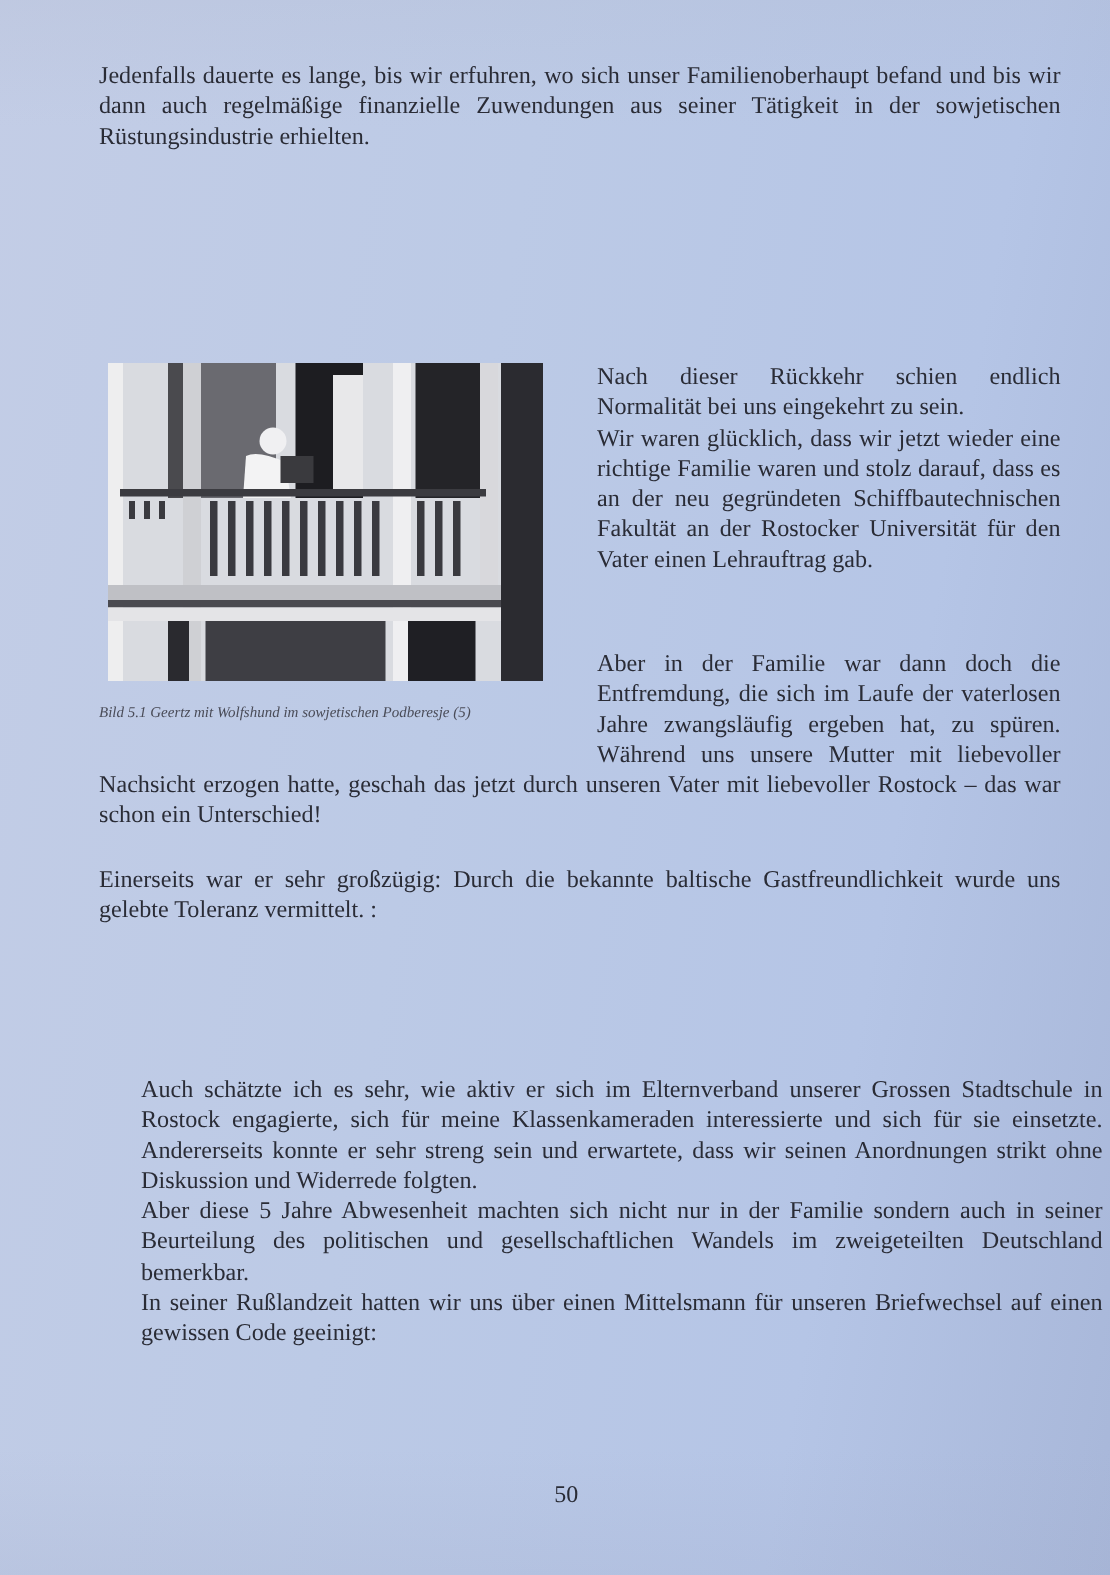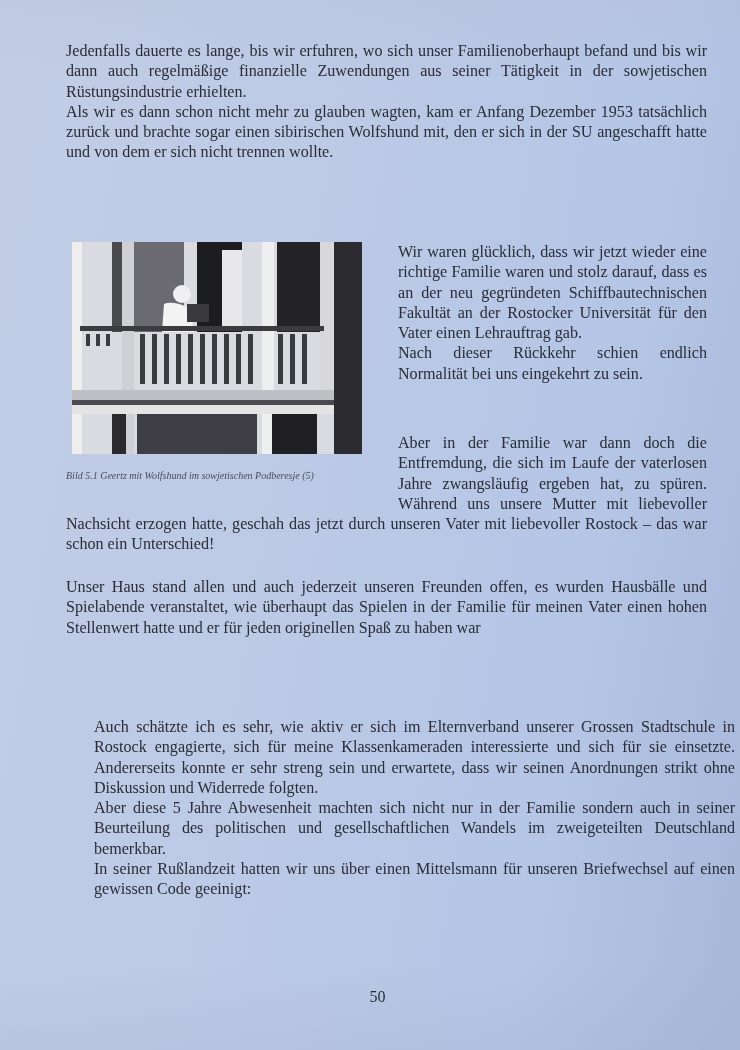--- a/index.html
+++ b/index.html
@@ -47,21 +47,20 @@
     font-size: 16px;
   }
 </style>
 </head>
 <body>
 
 <div class="page-shade"></div>
 
 <div class="text block1">
   <p class="last-left">Jedenfalls dauerte es lange, bis wir erfuhren, wo sich unser Familienoberhaupt befand und bis wir dann auch regelmäßige finanzielle Zuwendungen aus seiner Tätigkeit in der sowjetischen Rüstungsindustrie erhielten.</p>
-  <p class="last-left">Als wir es dann schon nicht mehr zu glauben wagten, kam er Anfang Dezember 1953 tatsächlich zurück und brachte sogar einen sibirischen Wolfshund mit, den er sich in der SU angeschafft hatte und von dem er sich nicht trennen wollte.</p>
 </div>
 
 <div class="figure-row">
   <div class="photo" title="Schwarzweißfoto: Mann mit Hund auf einem hölzernen Balkon">
     <svg width="290" height="212" viewBox="0 0 290 212">
       <rect x="0" y="0" width="290" height="212" fill="#d9dbe0"></rect>
 
       <rect x="40" y="0" width="20" height="90" fill="#4a4a4e"></rect>
       <rect x="62" y="0" width="50" height="90" fill="#6a6a70"></rect>
       <rect x="125" y="0" width="45" height="90" fill="#1d1d21"></rect>
@@ -104,34 +103,34 @@
       <rect x="0" y="163" width="262" height="9" fill="#e4e4e7"></rect>
 
       <rect x="40" y="172" width="14" height="40" fill="#2a2a2f"></rect>
       <rect x="65" y="172" width="120" height="40" fill="#3e3e44"></rect>
       <rect x="200" y="172" width="45" height="40" fill="#1f1f24"></rect>
     </svg>
   </div>
   <div class="caption">Bild 5.1 Geertz mit Wolfshund im sowjetischen Podberesje (5)</div>
 
   <div class="side-text">
+    <p class="last-left">Nach dieser Rückkehr schien endlich Normalität bei uns eingekehrt zu sein.</p>
     <p class="last-left">Wir waren glücklich, dass wir jetzt wieder eine richtige Familie waren und stolz darauf, dass es an der neu gegründeten Schiffbautechnischen Fakultät an der Rostocker Universität für den Vater einen Lehrauftrag gab.</p>
-    <p class="last-left">Nach dieser Rückkehr schien endlich Normalität bei uns eingekehrt zu sein.</p>
   </div>
   <div class="side-text side2">
     <p style="text-align-last: justify;">Aber in der Familie war dann doch die Entfremdung, die sich im Laufe der vaterlosen Jahre zwangsläufig ergeben hat, zu spüren. Während uns unsere Mutter mit liebevoller</p>
   </div>
 </div>
 
 <div class="text block2">
   <p class="last-left">Nachsicht erzogen hatte, geschah das jetzt durch unseren Vater mit liebevoller Rostock – das war schon ein Unterschied!</p>
 </div>
 
 <div class="text block3">
-  <p class="last-left">Unser Haus stand allen und auch jederzeit unseren Freunden offen, es wurden Hausbälle und Spielabende veranstaltet, wie überhaupt das Spielen in der Familie für meinen Vater einen hohen Stellenwert hatte und er für jeden originellen Spaß zu haben war</p>
+  <p class="last-left">Einerseits war er sehr großzügig: Durch die bekannte baltische Gastfreundlichkeit wurde uns gelebte Toleranz vermittelt. :</p>
 </div>
 
 <div class="text block4">
   <p class="last-left">Auch schätzte ich es sehr, wie aktiv er sich im Elternverband unserer Grossen Stadtschule in Rostock engagierte, sich für meine Klassenkameraden interessierte und sich für sie einsetzte. Andererseits konnte er sehr streng sein und erwartete, dass wir seinen Anordnungen strikt ohne Diskussion und Widerrede folgten.</p>
   <p class="last-left">Aber diese 5 Jahre Abwesenheit machten sich nicht nur in der Familie sondern auch in seiner  Beurteilung des politischen und gesellschaftlichen Wandels im zweigeteilten Deutschland bemerkbar.</p>
   <p class="last-left">In seiner Rußlandzeit hatten wir uns über einen Mittelsmann für unseren Briefwechsel auf einen gewissen Code geeinigt:</p>
 </div>
 
 <div class="page-number">50</div>
 

